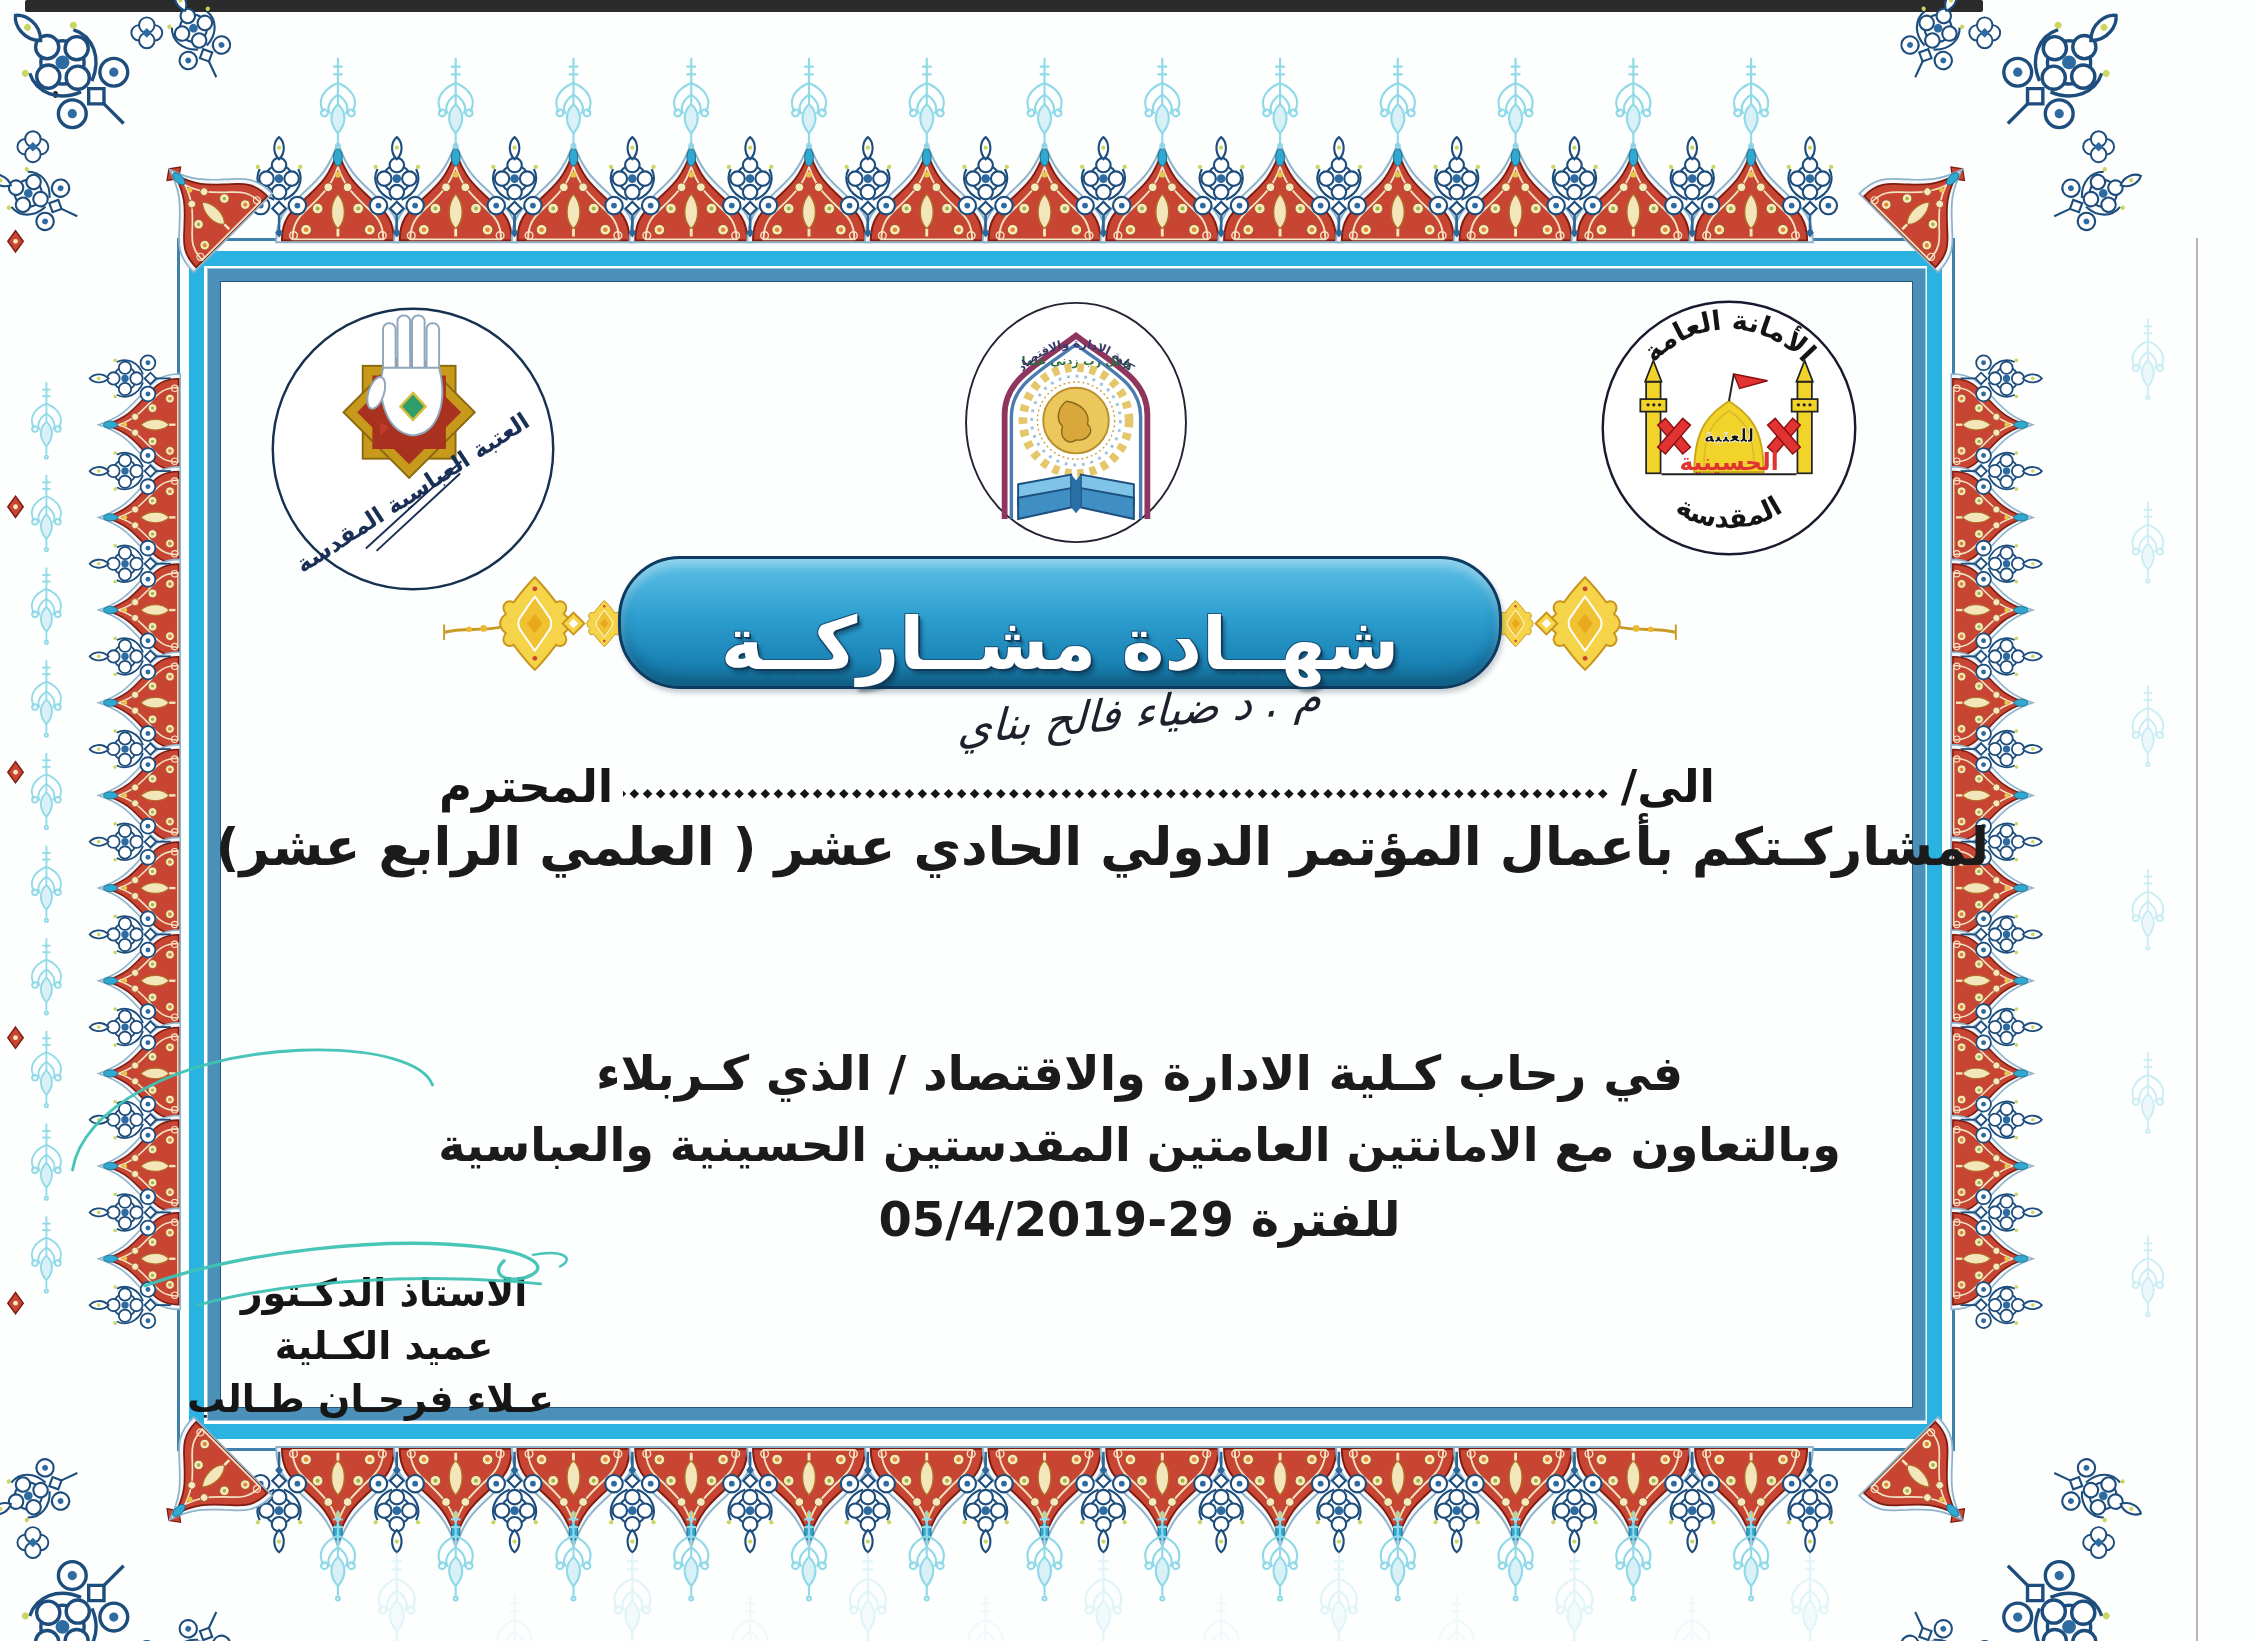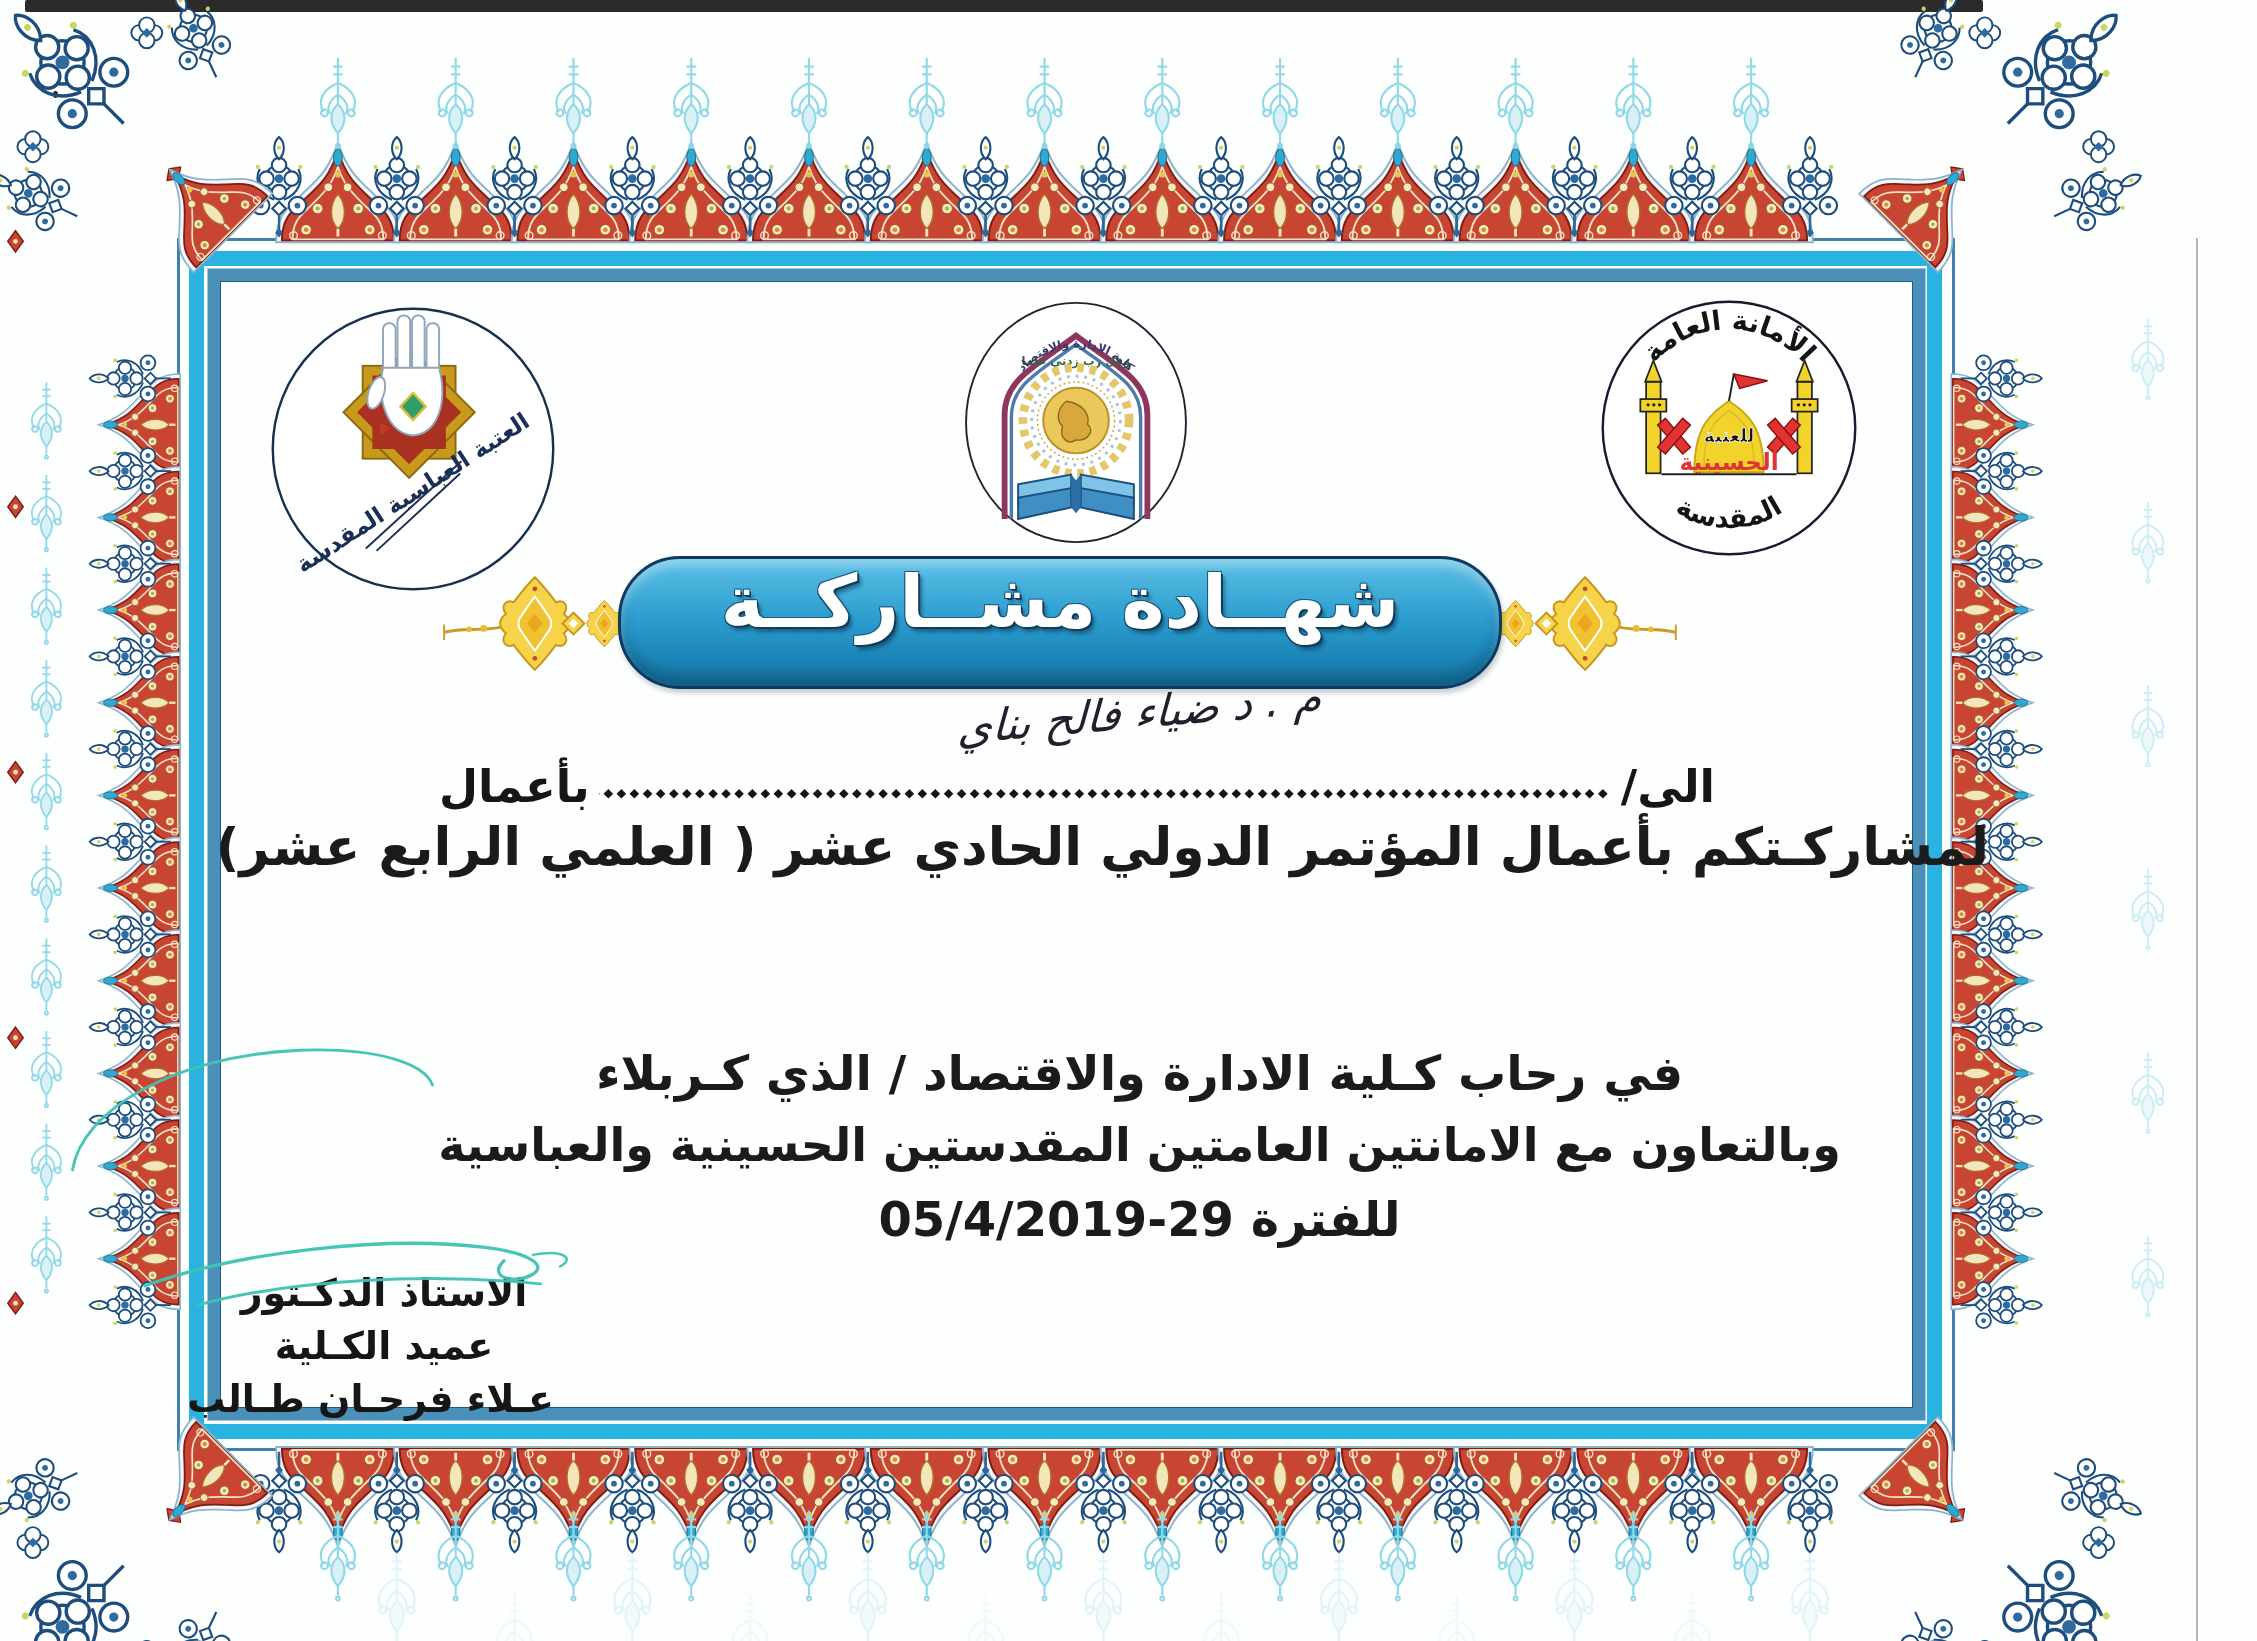--- a/index.html
+++ b/index.html
@@ -13,21 +13,21 @@
   
   .frame{box-sizing:border-box;position:absolute;pointer-events:none;}
   .f1{left:177px;top:238px;width:1778px;height:1213px;border:3.9px solid #3f81ac;}
   .f2{left:189px;top:251px;width:1753px;height:1188px;border:15.4px solid #2ab2e0;}
   .f3{left:208px;top:269px;width:1717px;height:1151px;border:12.6px solid #4a90b8;
       box-shadow:inset 0 0 0 1px #24587f, 0 0 0 1px #9cc4da;}
   
   .banner{left:618px;top:556px;width:884px;height:133px;border:3.9px solid #0e3a5f;border-radius:62px;
           box-sizing:border-box;background:linear-gradient(180deg,#5ec0e6 0%,#2d9fd0 45%,#1b84b6 80%,#15749f 100%);
           box-shadow:inset 0 6.8px 9.7px rgba(255,255,255,.35), inset 0 -9.7px 13.5px rgba(5,45,75,.35), 1.9px 3.9px 5.8px rgba(30,60,80,.25);
-          display:flex;align-items:flex-start;justify-content:center;}
+          display:flex;align-items:flex-end;justify-content:center;}
   .banner-title{color:#ffffff;font-size:73px;font-weight:bold;direction:rtl;white-space:nowrap;
           text-shadow:1.9px 1.9px 0 #123c5c,-1px -1px 0 #1b5a82,1px -1px 0 #1b5a82,-1px 1px 0 #123c5c,3.9px 4.8px 3.9px rgba(8,40,62,.45);}
   
   .tline{position:absolute;left:290px;width:1699px;text-align:center;direction:rtl;
          font-weight:bold;color:#1b1b1b;white-space:nowrap;}
   .t-participation{top:817px;font-size:52px;}
   .t-held{top:892px;font-size:48px;}
   .t-slogan{top:964px;font-size:46px;color:#d93a28;}
   .t-venue{top:1045px;font-size:48px;}
   .t-coop{top:1118px;font-size:46px;}
@@ -483,21 +483,21 @@
   </svg>
 
   <div class="abs banner content">
     <div class="banner-title">شهــادة مشــاركــة</div>
   </div>
 
   <div class="abs hand-name content">م . د ضياء فالح بناي</div>
   <div class="abs to-line content">
     <span>الى/</span>
     <span class="dots" id="dots">◆◆◆◆◆◆◆◆◆◆◆◆◆◆◆◆◆◆◆◆◆◆◆◆◆◆◆◆◆◆◆◆◆◆◆◆◆◆◆◆◆◆◆◆◆◆◆◆◆◆◆◆◆◆◆◆◆◆◆◆◆◆◆◆◆◆◆◆◆◆◆◆◆◆◆◆◆◆◆◆◆◆◆◆◆◆◆◆◆◆◆◆◆◆◆◆◆◆◆◆◆◆◆◆◆◆◆◆◆◆◆◆◆◆◆◆◆◆◆◆◆◆◆◆◆◆◆◆◆◆◆◆◆◆◆◆◆◆◆◆◆◆◆◆◆◆◆◆◆◆◆◆◆◆◆◆◆◆◆◆◆◆◆◆◆◆◆◆◆◆◆◆◆◆◆◆◆◆◆◆◆◆◆◆◆◆◆◆◆◆◆◆◆◆◆◆◆◆◆◆◆◆◆◆◆◆◆◆◆◆◆◆◆◆◆◆◆◆◆◆◆◆◆◆◆◆◆◆◆◆◆◆◆◆◆◆◆◆◆◆◆◆◆◆◆◆◆◆◆◆◆◆◆◆◆◆◆◆◆◆◆◆◆◆◆◆◆◆◆◆◆◆◆◆◆◆◆◆◆◆◆◆◆◆◆◆◆◆◆◆◆◆◆◆◆◆◆◆◆◆</span>
-    <span>بأعمال</span>
+    <span>المحترم</span>
   </div>
 
   <div class="tline t-participation content">لمشاركـتكم بأعمال المؤتمر الدولي الحادي عشر ( العلمي الرابع عشر)</div>
   <div class="tline t-venue content">في رحاب كـلية الادارة والاقتصاد / الذي كـربلاء</div>
   <div class="tline t-coop content">وبالتعاون مع الامانتين العامتين المقدستين الحسينية والعباسية</div>
   <div class="tline t-period content">للفترة 29-05/4/2019</div>
 
   <div class="abs sig content">
     <div>الاستاذ الدكـتور</div>
     <div>عميد الكـلية</div>

